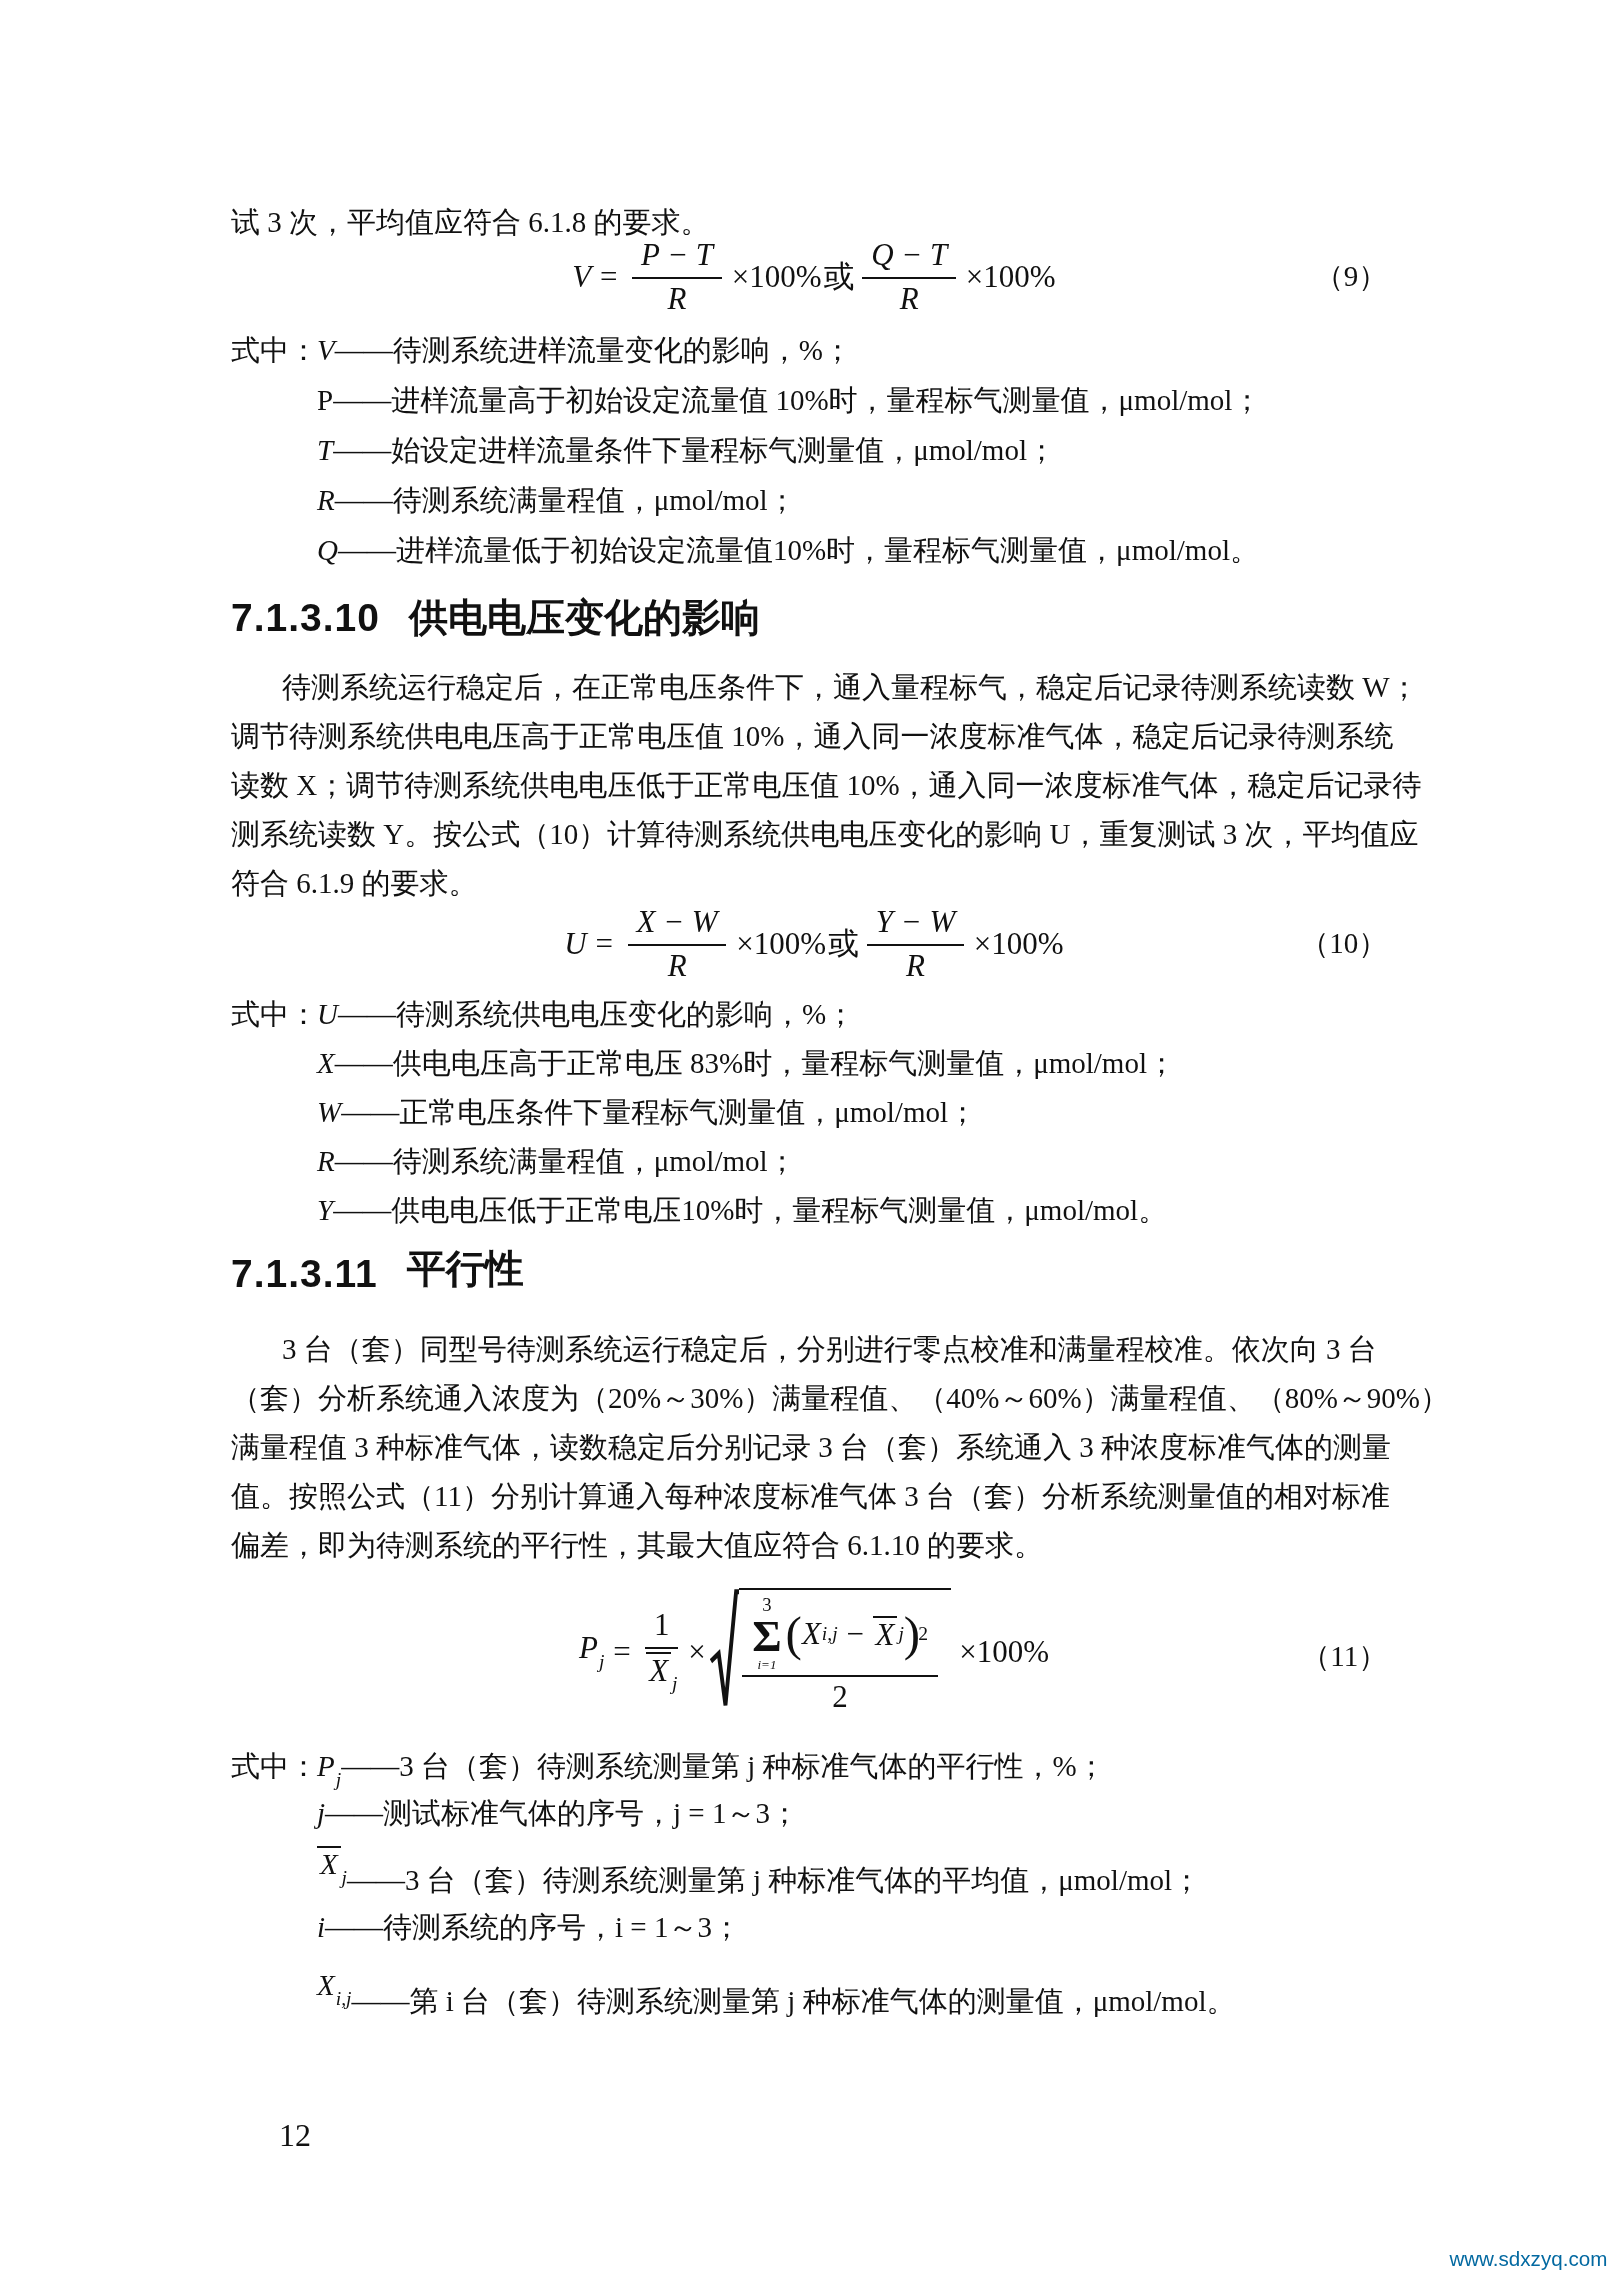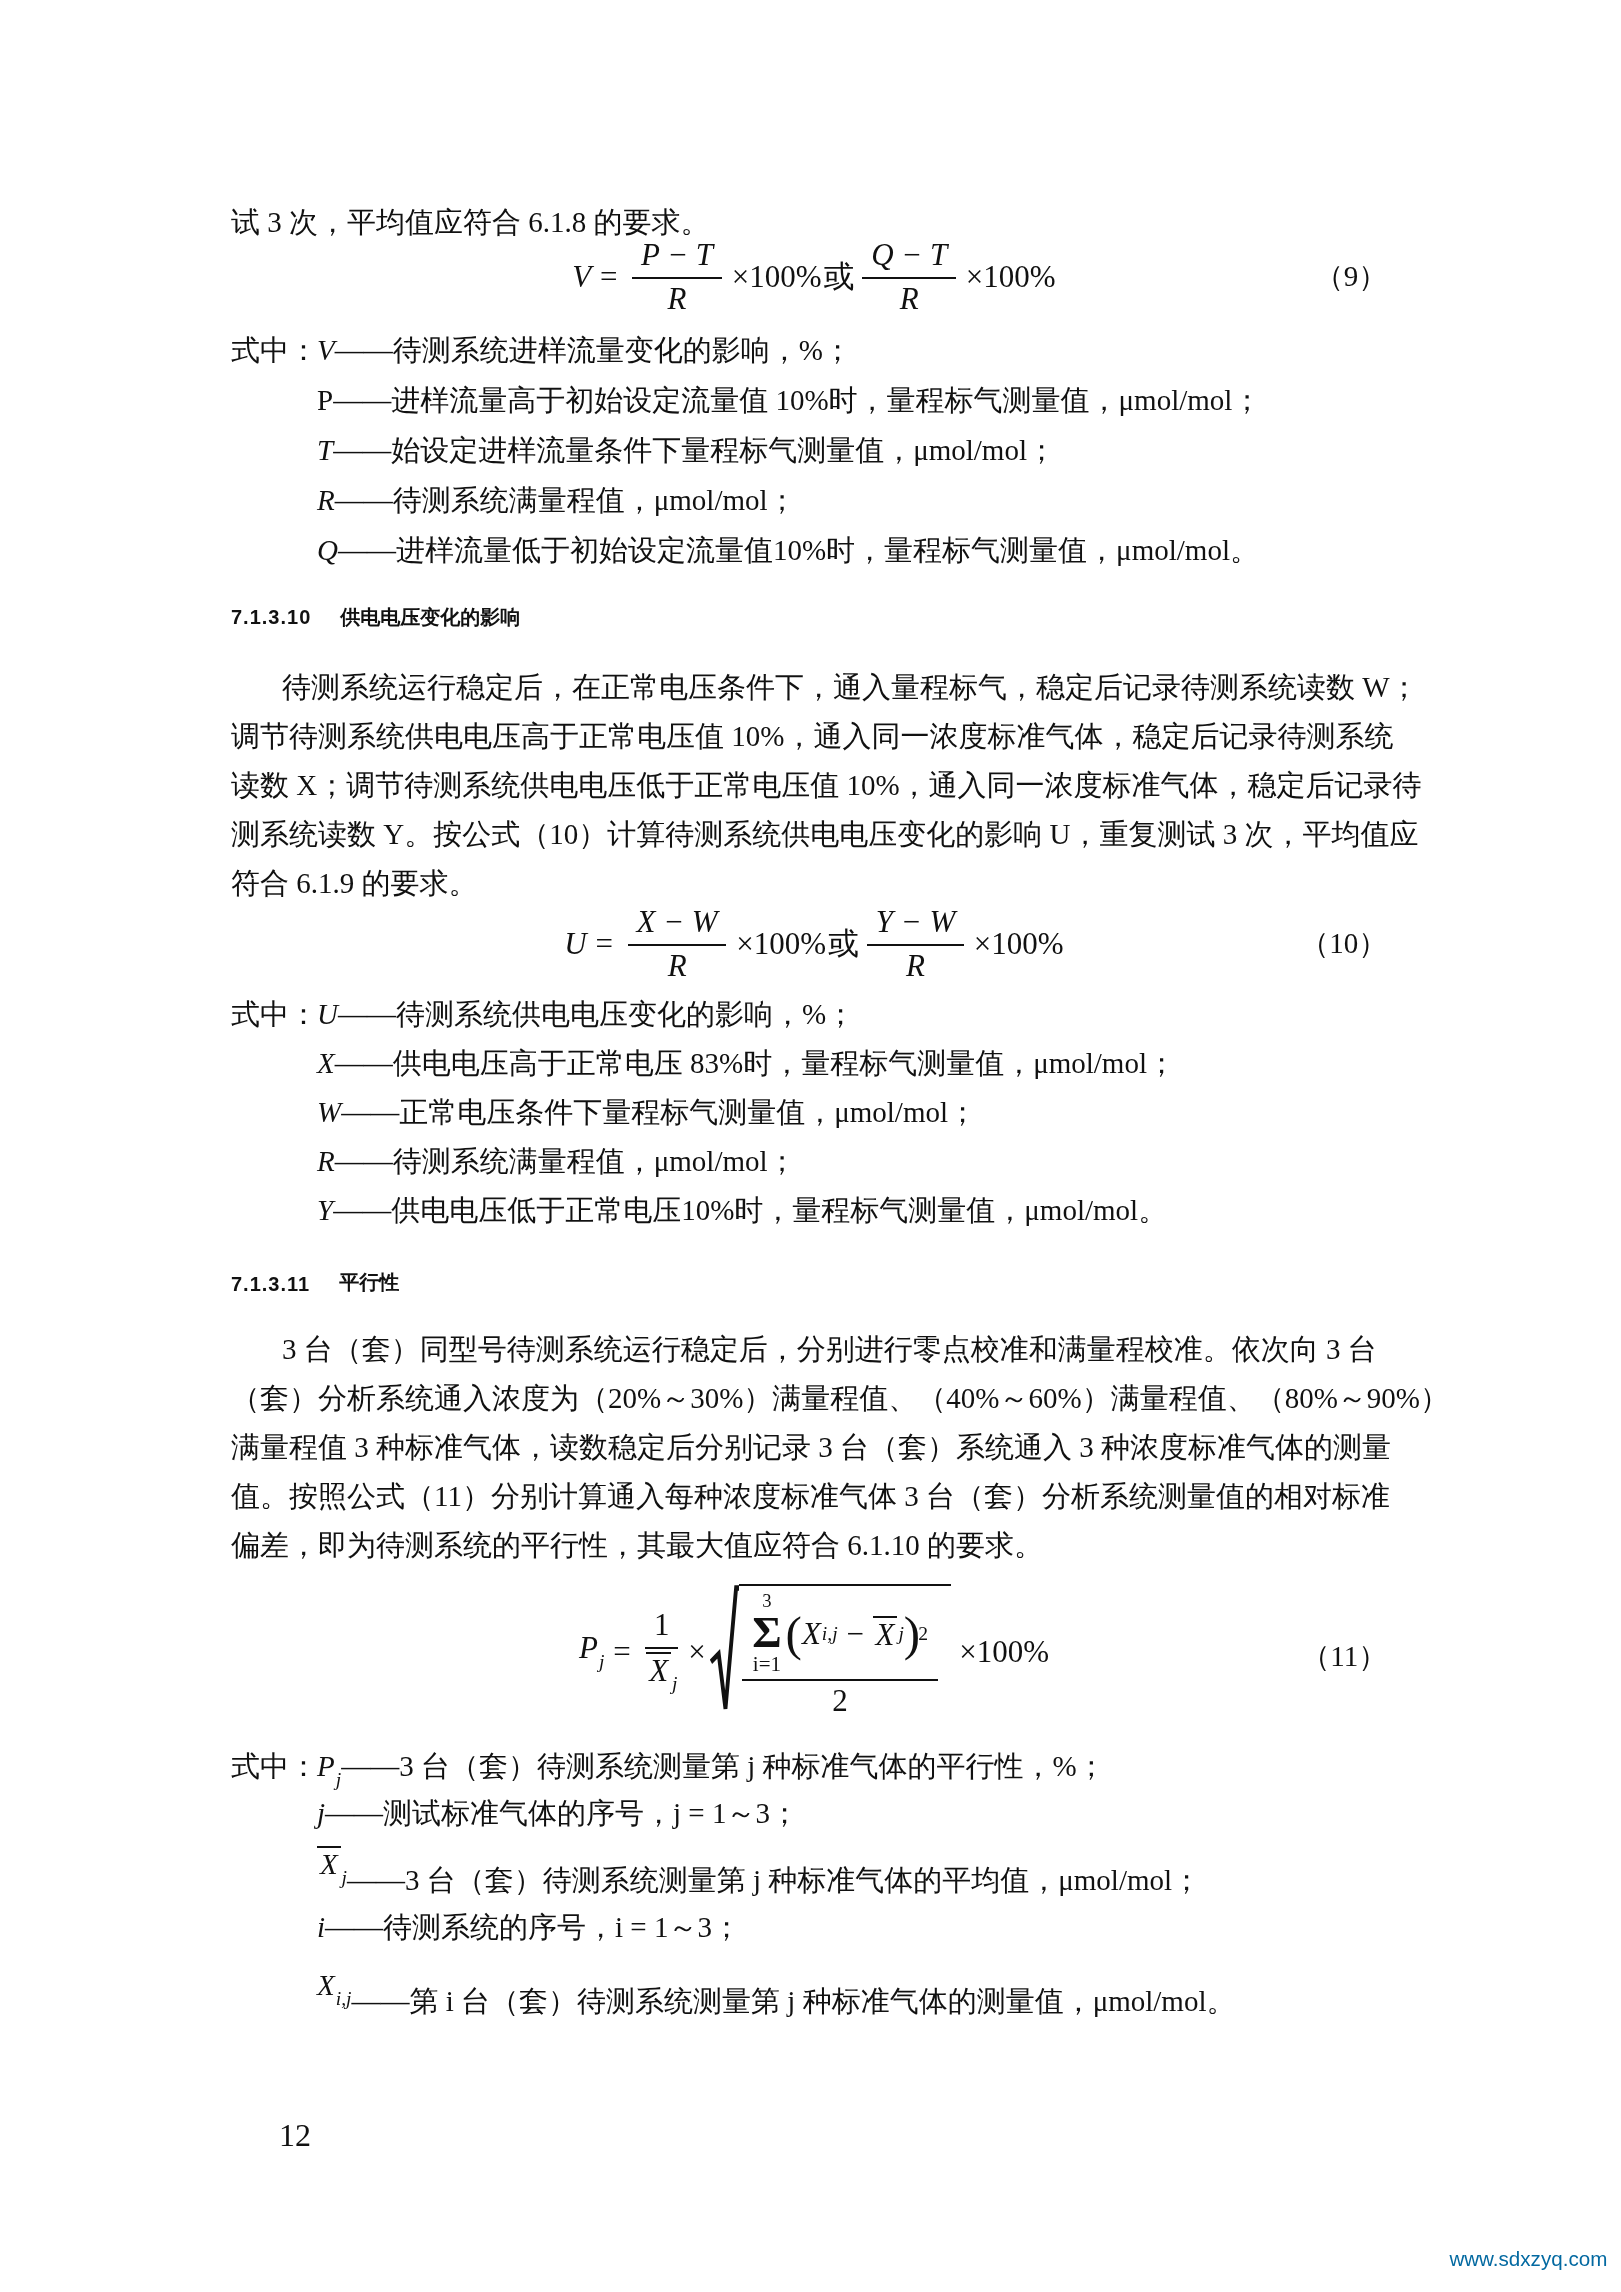--- a/index.html
+++ b/index.html
@@ -10,21 +10,21 @@
   }
   .content { position:absolute; left:231px; top:0; width:1166px; height:2293px; }
 
   
   .tline { position:absolute; left:0; width:100%; font-size:29px; white-space:nowrap; }
 
   
   .heading {
     position:absolute; left:0; width:100%;
     font-family:"Liberation Sans","DejaVu Sans",sans-serif;
-    font-weight:bold; font-size:20px; white-space:nowrap;
+    font-weight:bold; font-size:39px; white-space:nowrap;
     display:flex; align-items:center;
   }
   .heading .hnum { margin-right:29px; letter-spacing:1px; }
 
   
   .para { position:absolute; left:0; width:100%; font-size:29px; }
   .pline { display:block; white-space:nowrap; }
   .lh50 .pline { height:49px; line-height:49px; }
   .indent { text-indent:51px; }
 
@@ -60,21 +60,21 @@
   .sup2 { font-size:19.6px; font-style:normal; vertical-align:19.6px; margin-left:-2px; }
   .bar { display:inline-block; border-top:2px solid #111; padding:1px 2.9px 0; line-height:1.05; }
   .sqrt { position:relative; display:inline-flex; padding-left:29px; margin:0 3.9px; }
   .radical-svg { position:absolute; left:0; top:0; width:29px; height:100%; }
   .radicand { border-top:2.9px solid #111; display:flex; align-items:center; padding:5.9px 13.7px 0 3.9px; }
   .bigfrac { display:inline-flex; flex-direction:column; align-items:center; }
   .bigfrac .bnum { display:flex; align-items:center; border-bottom:2px solid #111; padding:0 9.8px 3.9px; }
   .bigfrac .bden { padding-top:2px; font-style:normal; }
   .sum { display:inline-flex; flex-direction:column; align-items:center; line-height:1; margin-right:3.9px; }
   .sum .slimit { font-size:18.6px; font-style:normal; }
-  .sum .slimit-i { font-size:21px; }
+  .sum .slimit-i { font-size:13px; font-style:italic; }
   .sum .sigma { font-size:45px; line-height:0.95; font-style:normal; font-weight:bold; }
   .bp { font-size:49px; line-height:1; font-style:normal; font-weight:300; }
 
   
   .pageno { position:absolute; left:279px; top:2117px; font-size:32px; }
   .watermark {
     position:absolute; right:13.7px; top:2247px; font-size:20.6px; color:#0369a1;
     font-family:"Liberation Sans","DejaVu Sans",sans-serif;
   }
 </style>

